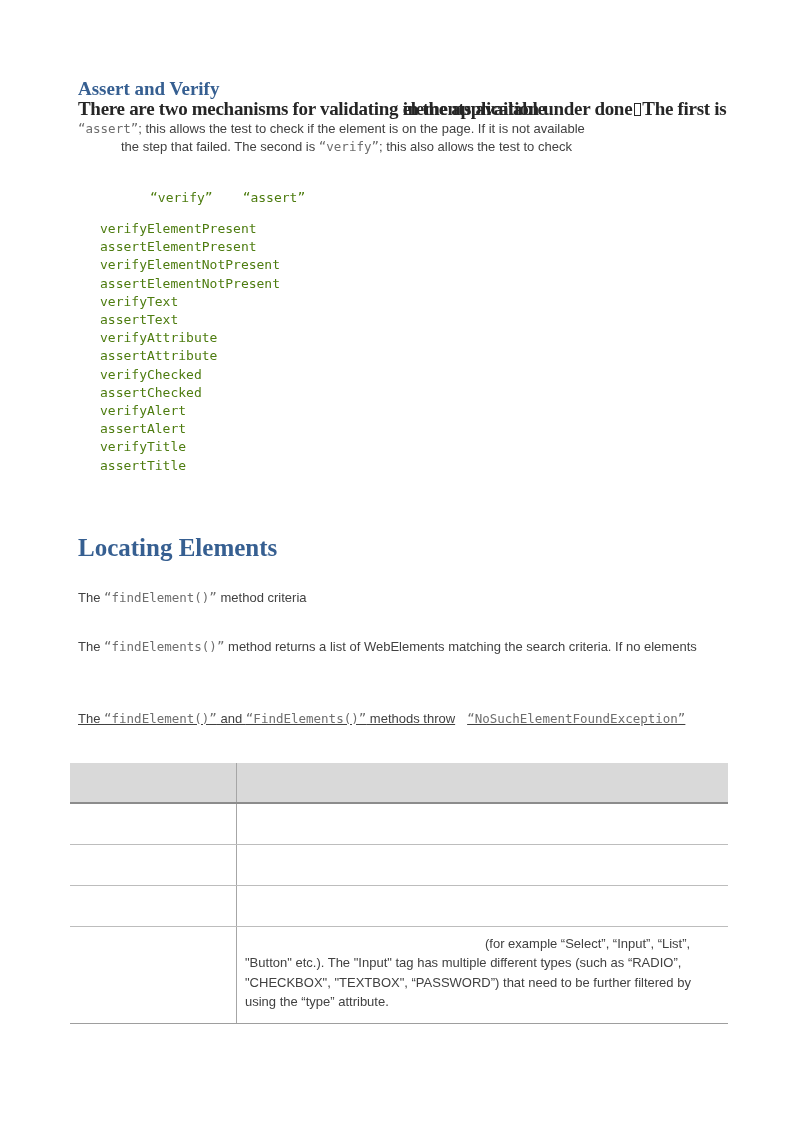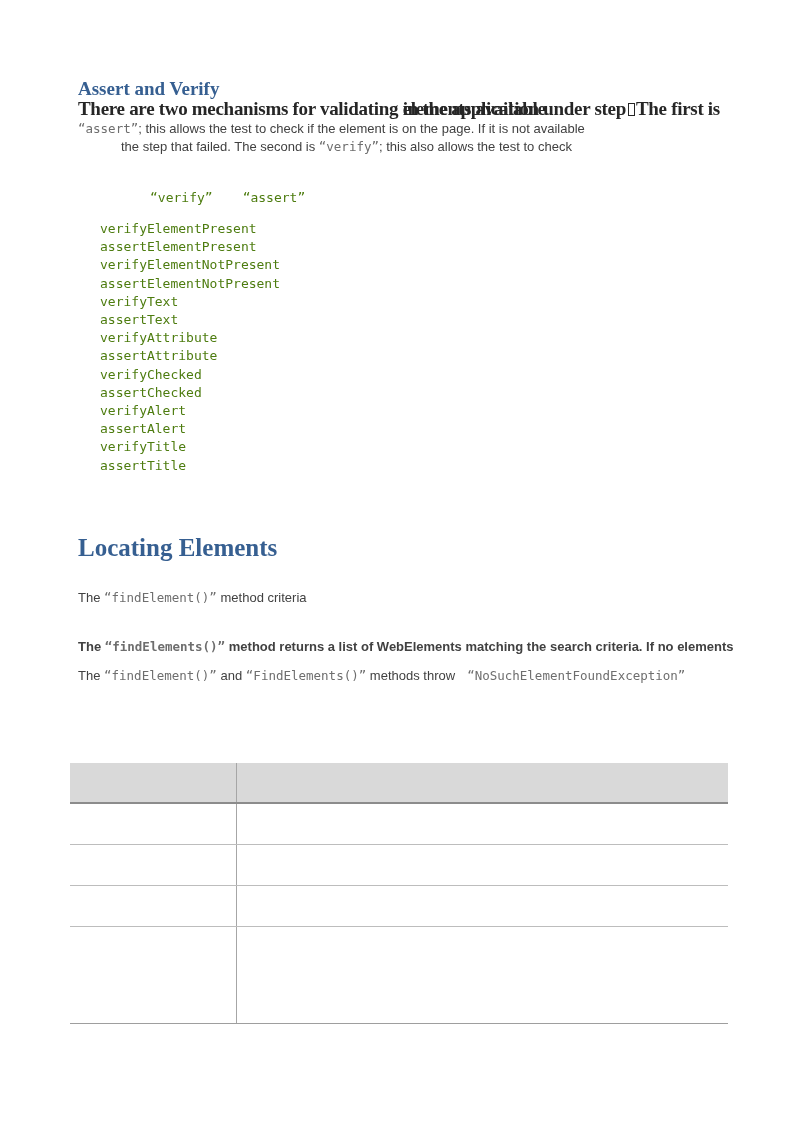--- a/index.html
+++ b/index.html
@@ -47,21 +47,21 @@
   }
 </style>
 </head>
 <body>
 
 <div id="page">
 
   <div class="abs h-blue h1" style="left:78px; top:78px;">Assert and Verify</div>
 
   <div class="abs bold-line" style="left:78px; top:98px;">
-    <span>There are two mechanisms for validating </span><span class="overlap-wrap"><span>in the application u</span><span class="overlap-top">elements available</span></span><span>nder step</span><span class="tofu"></span><span>The first is</span>
+    <span>There are two mechanisms for validating </span><span class="overlap-wrap"><span>in the application u</span><span class="overlap-top">elements available</span></span><span>nder done</span><span class="tofu"></span><span>The first is</span>
   </div>
 
   <div class="abs sans" style="left:78px; top:121px; white-space:nowrap;text-align:center;">
     <span class="mono">“assert”</span><span>; this allows the test to check if the element is on the page. If it is not available</span>
   </div>
 
   <div class="abs sans" style="left:121px; top:139px; white-space:nowrap;">
     <span>the step that failed. The second is </span><span class="mono">“verify”</span><span>; this also allows the test to check</span>
   </div>
 
@@ -86,25 +86,25 @@
     <div>assertTitle</div>
   </div>
 
   <div class="abs h-blue h2" style="left:78px; top:534px;">Locating Elements</div>
 
 
   <div class="abs sans" style="left:78px; top:590px; white-space:nowrap;">
     <span>The </span><span class="mono">“findElement()”</span><span> method criteria</span>
   </div>
 
-  <div class="abs sans" style="left:78px; top:639px; white-space:nowrap;font-weight:bold;">
+  <div class="abs sans" style="left:78px; top:639px; white-space:nowrap;">
     <span>The </span><span class="mono">“findElements()”</span><span> method returns a list of WebElements matching the search criteria. If no elements</span>
   </div>
 
-  <div class="abs sans" style="left:78px; top:668px; white-space:nowrap;">
+  <div class="abs sans" style="left:78px; top:711px; white-space:nowrap;text-decoration:underline;">
     <span>The </span><span class="mono">“findElement()”</span><span> and </span><span class="mono">“FindElements()”</span><span> methods throw</span><span class="mono gap-left">“NoSuchElementFoundException”</span>
   </div>
 
   <div class="abs tbl">
     <div class="trow thead">
       <div class="c1"></div>
       <div class="c2"></div>
     </div>
     <div class="trow r-empty">
       <div class="c1"></div>
@@ -113,16 +113,19 @@
     <div class="trow r-empty">
       <div class="c1"></div>
       <div class="c2"></div>
     </div>
     <div class="trow r-empty">
       <div class="c1"></div>
       <div class="c2"></div>
     </div>
     <div class="trow r-big">
       <div class="c1"></div>
+      <div class="c2">
+        <div class="cell-text">(for example “Select”, “Input”, “List”, "Button" etc.). The "Input" tag has multiple different types (such as “RADIO”, "CHECKBOX", "TEXTBOX", “PASSWORD”) that need to be further filtered by using the “type” attribute.</div>
+      </div>
     </div>
   </div>
 
 </div>
 
 </body></html>

